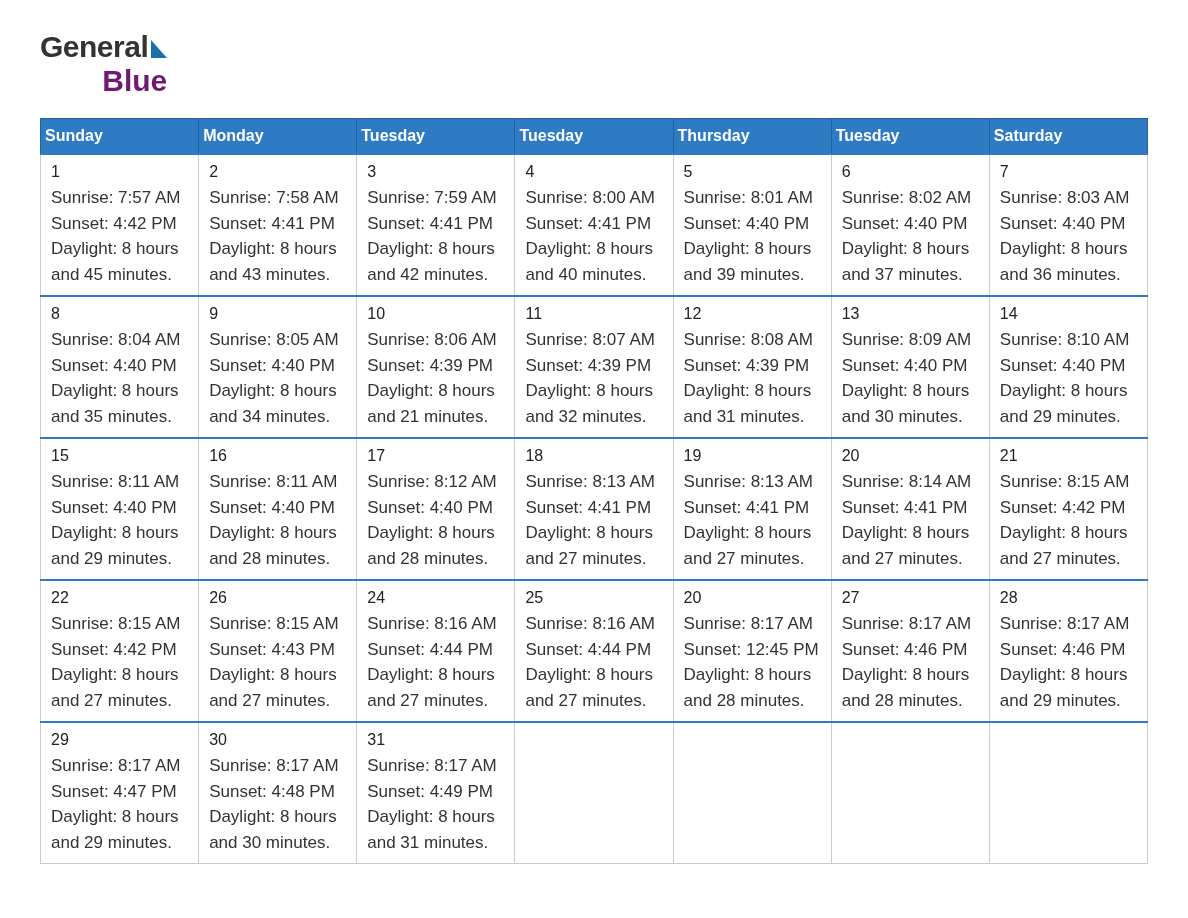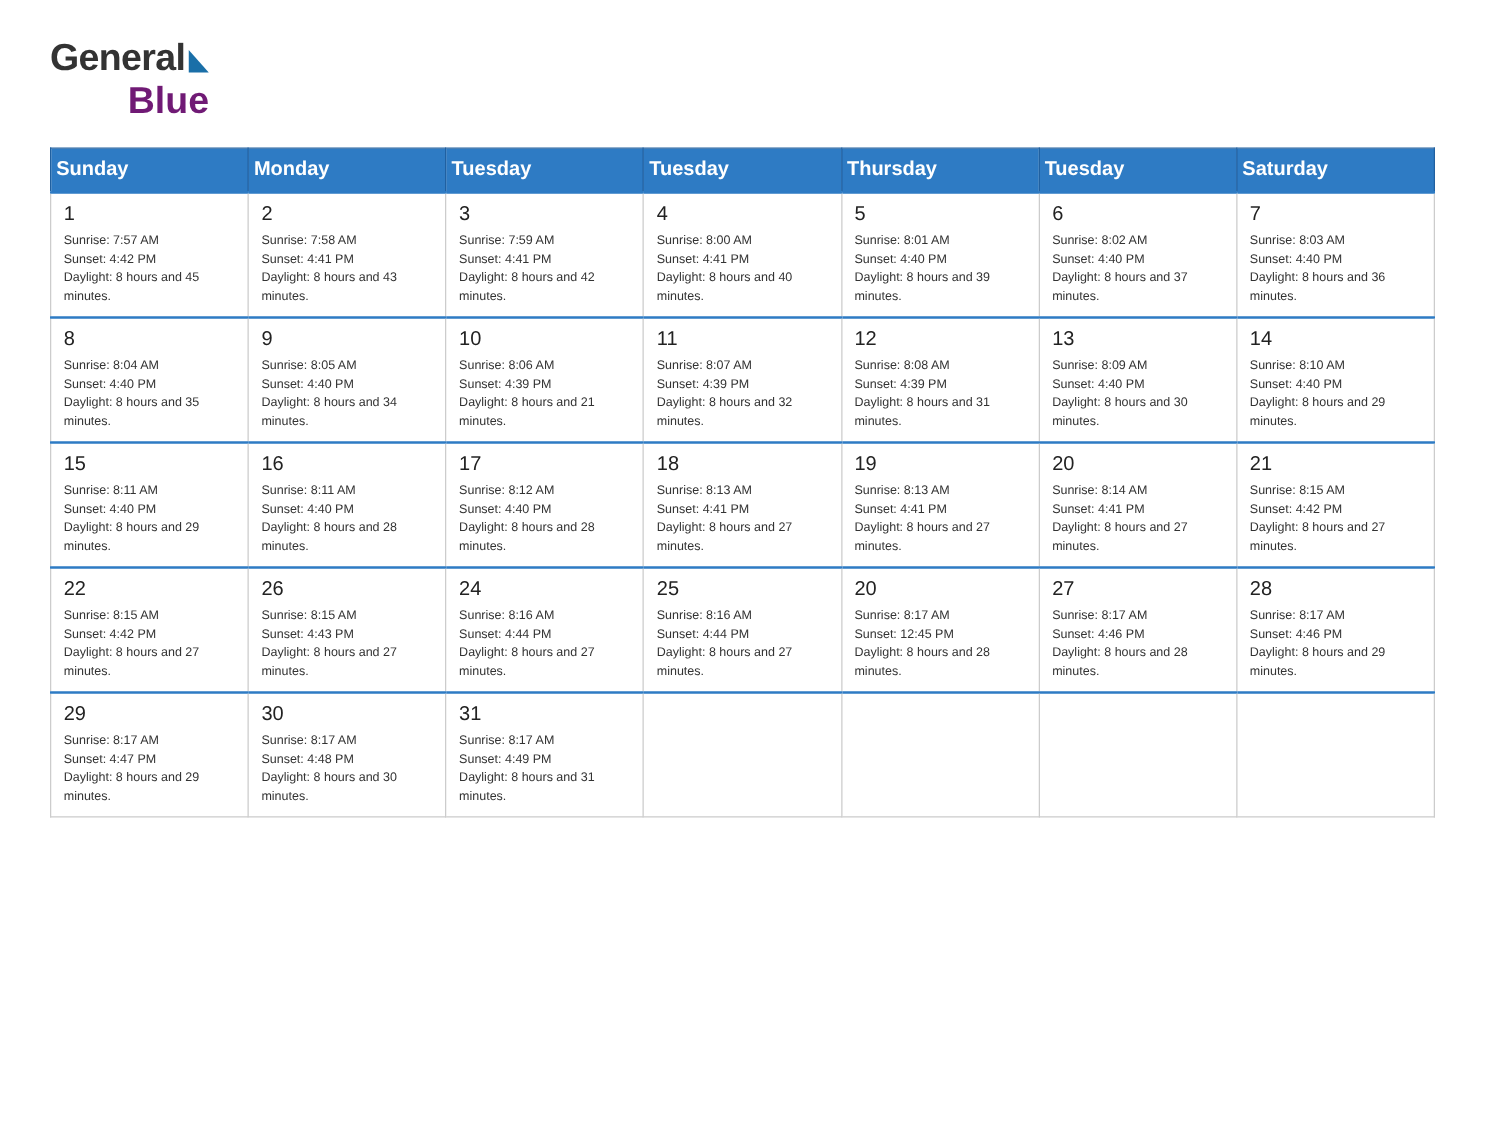--- a/index.html
+++ b/index.html
@@ -53,21 +53,21 @@
       min-height: 90px;
     }
     .day-number {
       font-size: 16px;
       font-weight: normal;
       color: #222;
       display: block;
       margin-bottom: 4px;
     }
     .day-info {
-      font-size: 10px;
+      font-size: 17px;
       line-height: 1.5;
       color: #333;
     }
     .calendar-table tr td {
       border-top: 2px solid #2e7bc4;
     }
     .calendar-table tr td + td {
       border-top: 2px solid #2e7bc4;
     }
     .calendar-table tbody tr:first-child td {

